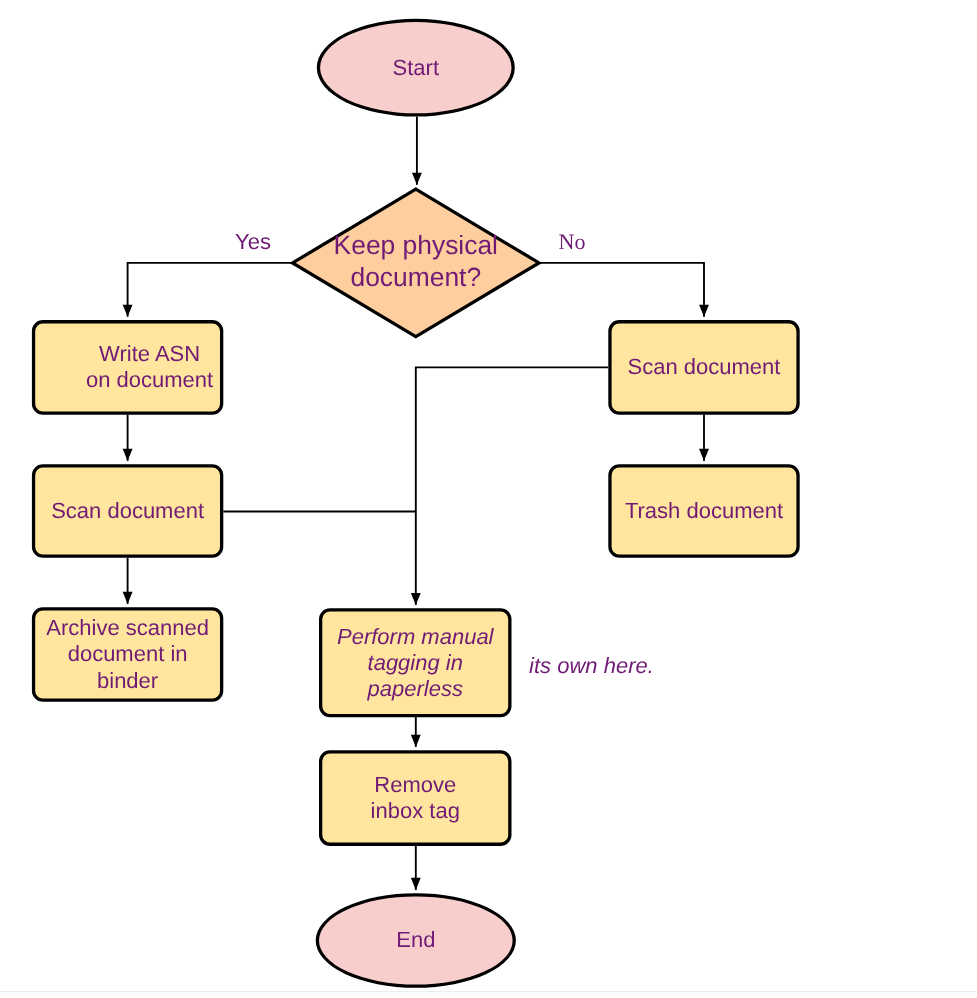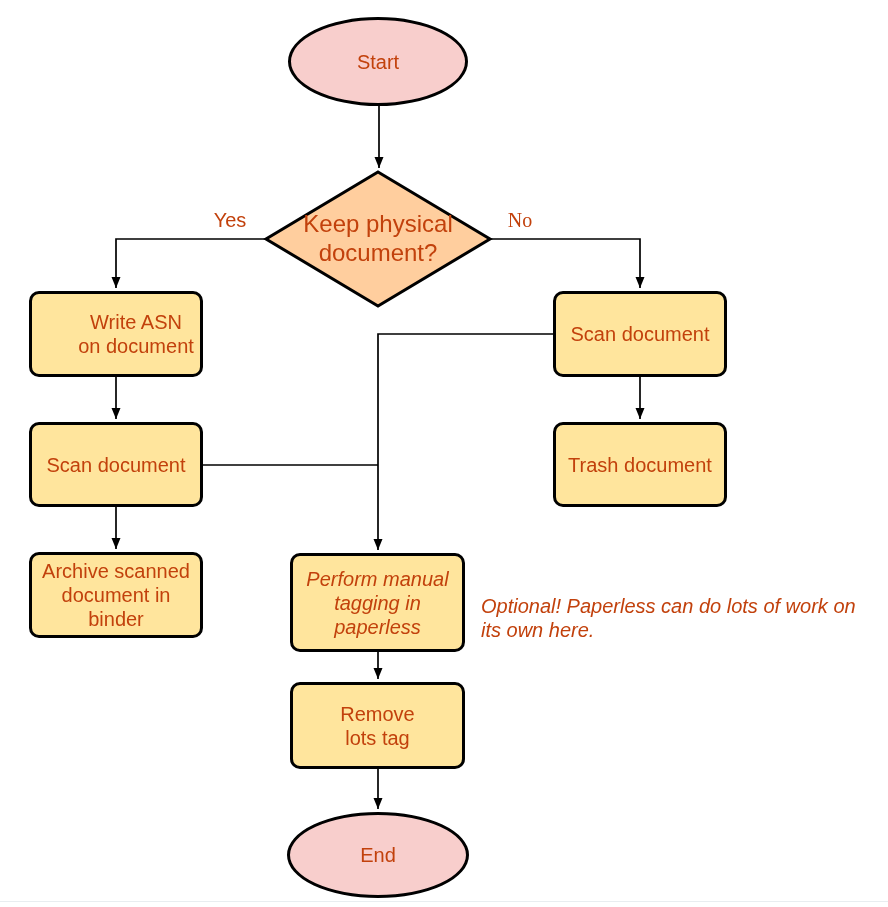--- a/index.html
+++ b/index.html
@@ -7,21 +7,21 @@
     padding: 0;
     background: #ffffff;
     font-family: "Liberation Sans", sans-serif;
   }
   .canvas {
     position: relative;
     width: 888px;
     height: 907px;
     background: #ffffff;
     overflow: hidden;
-    color: #c2410c;
+    color: #701a75;
   }
   .edges {
     position: absolute;
     left: 0;
     top: 0;
     pointer-events: none;
   }
   .edge {
     fill: none;
     stroke: #000000;
@@ -165,24 +165,23 @@
 
   <div id="node-scan-r" class="node process">Scan document</div>
 
   <div id="node-trash" class="node process">Trash document</div>
 
   <div id="node-perform" class="node process">Perform manual
 tagging in
 paperless</div>
 
   <div class="note">
-    <div>Optional! Paperless can do lots of work on</div>
     <div>its own here.</div>
   </div>
 
   <div id="node-remove" class="node process">Remove
-lots tag</div>
+inbox tag</div>
 
   <div id="node-end" class="node terminal">End</div>
 
   <div class="bottom-rule"></div>
 
 </div>
 
 </body></html>

